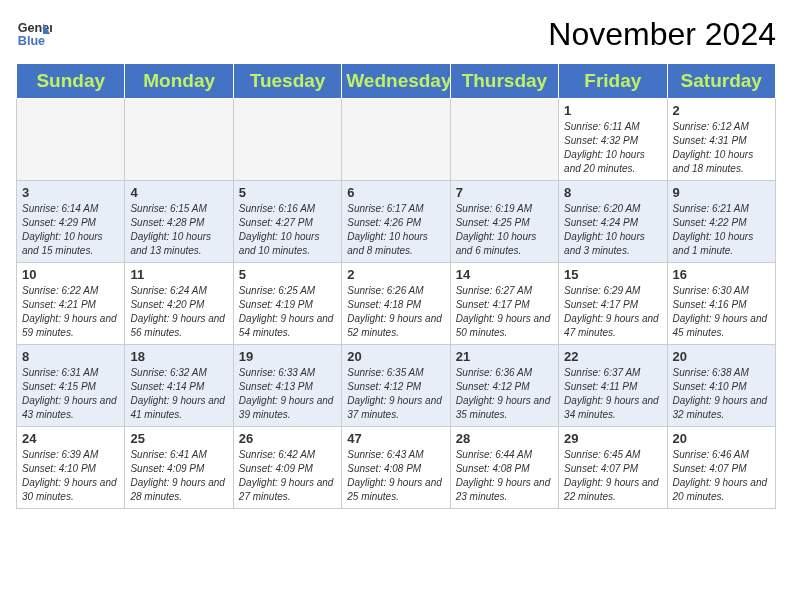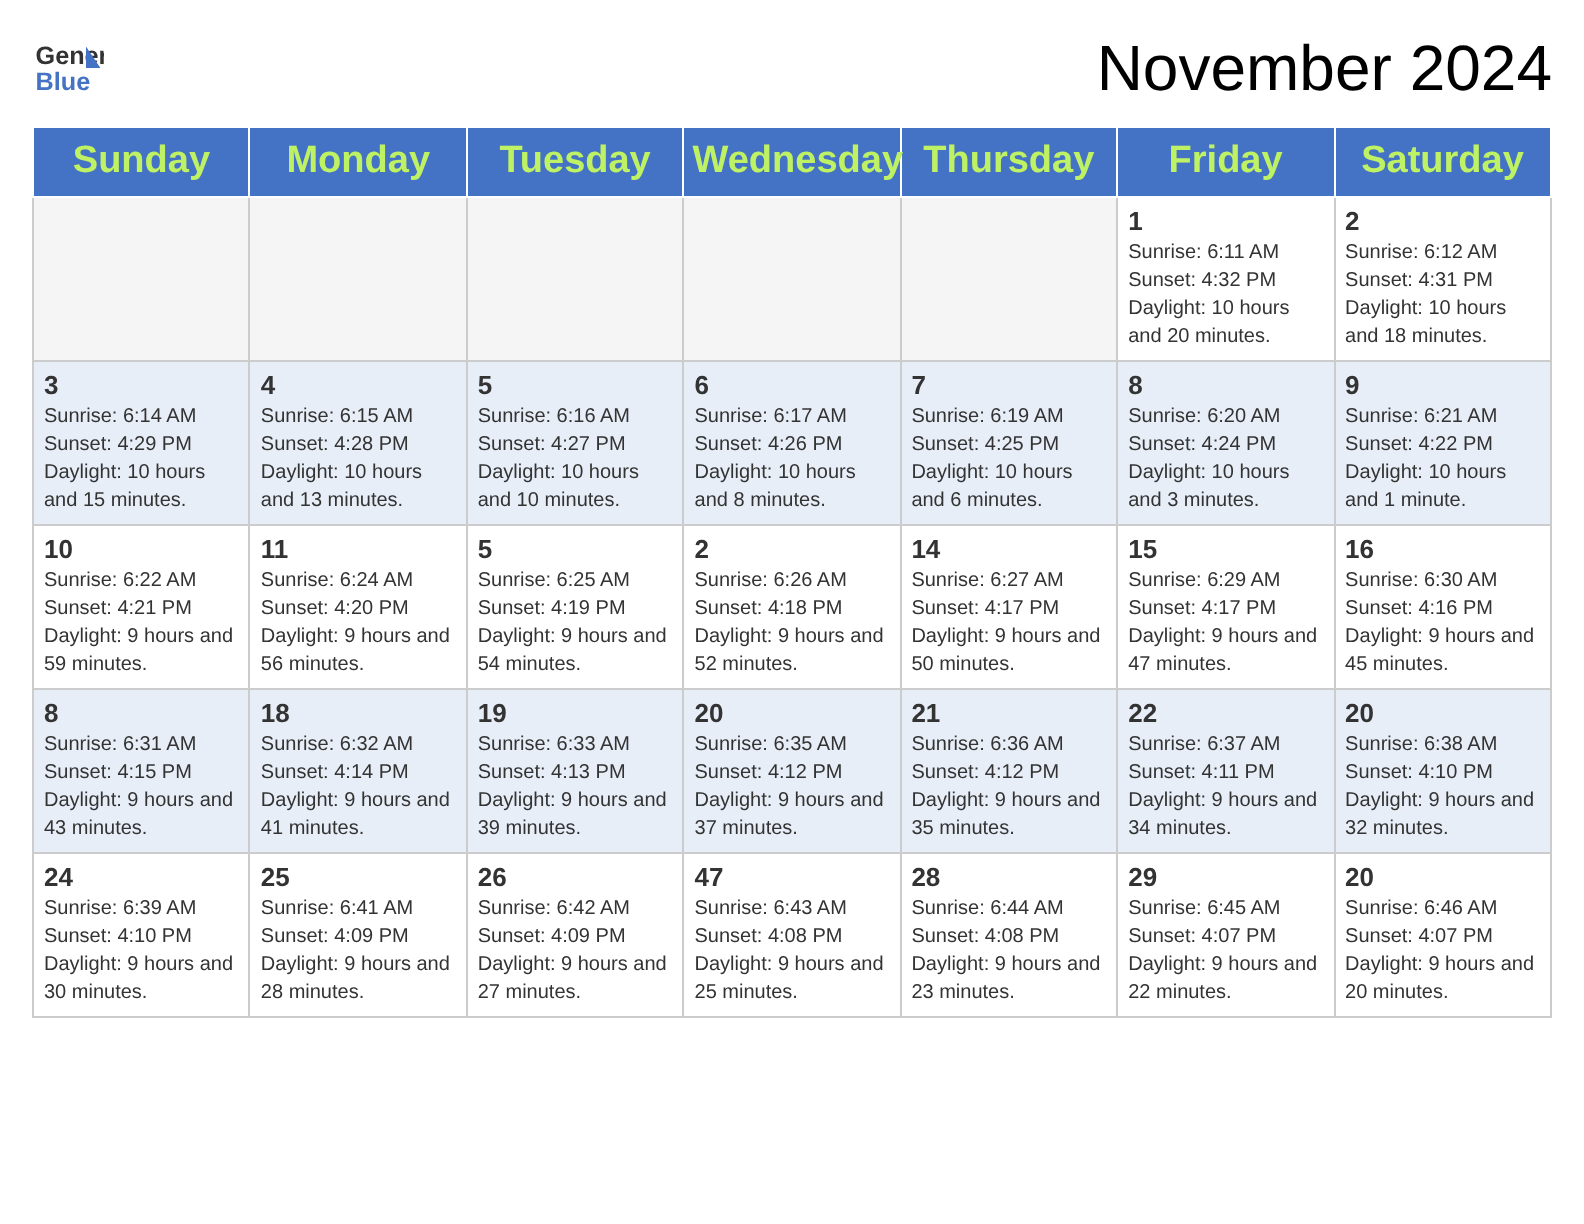--- a/index.html
+++ b/index.html
@@ -65,20 +65,21 @@
     }
     .day-num {
       font-size: 13px;
       font-weight: bold;
       display: block;
       margin-bottom: 2px;
     }
     .day-info {
       font-size: 10px;
       line-height: 1.4;
+      font-style: italic;
     }
     .row-odd td { background: #fff; }
     .row-even td { background: #e8eef8; }
     .row-odd td.empty { background: #f5f5f5; }
   </style>
 </head>
 <body>
 
 <div class="header-area">
   <div class="logo">

